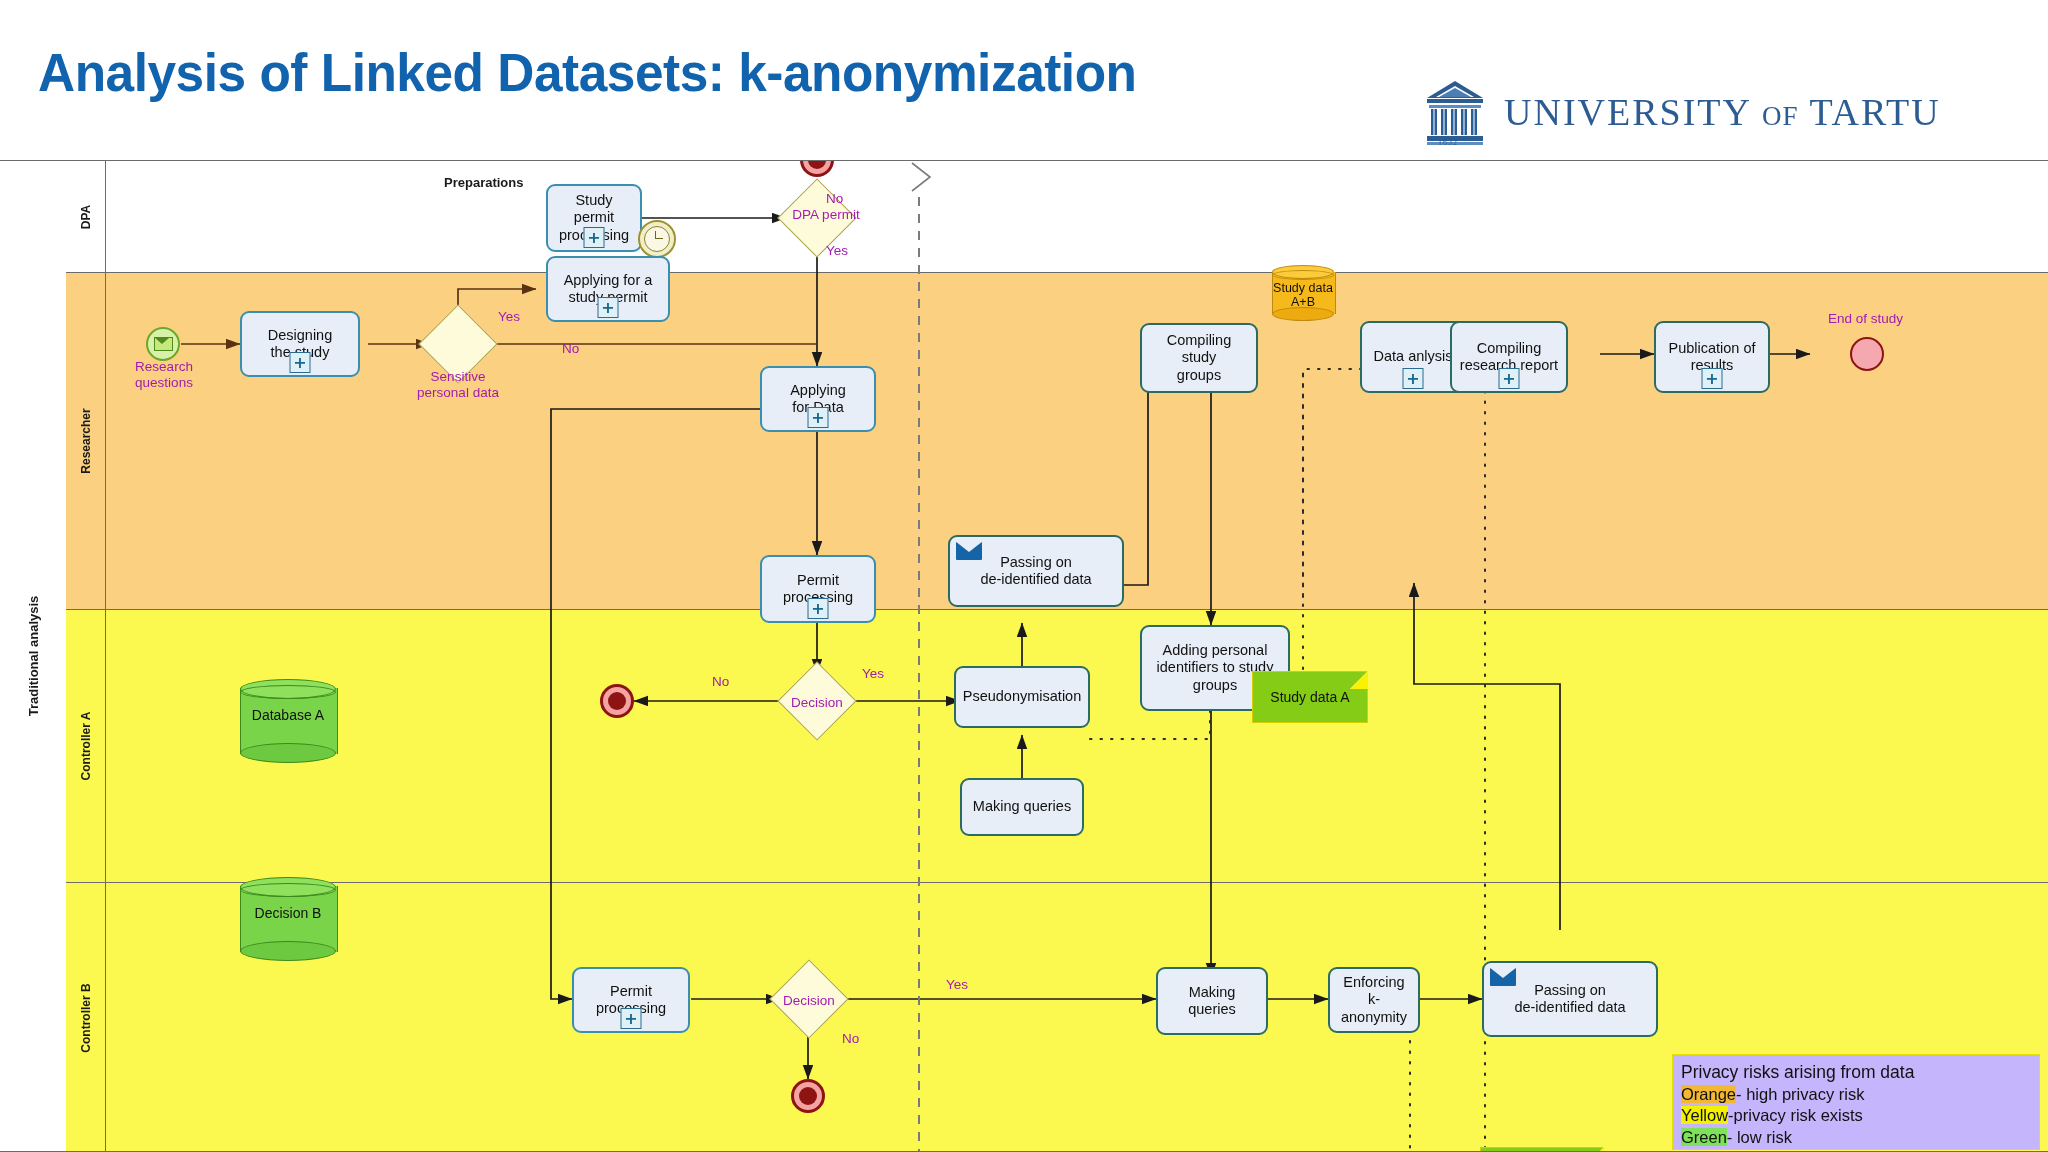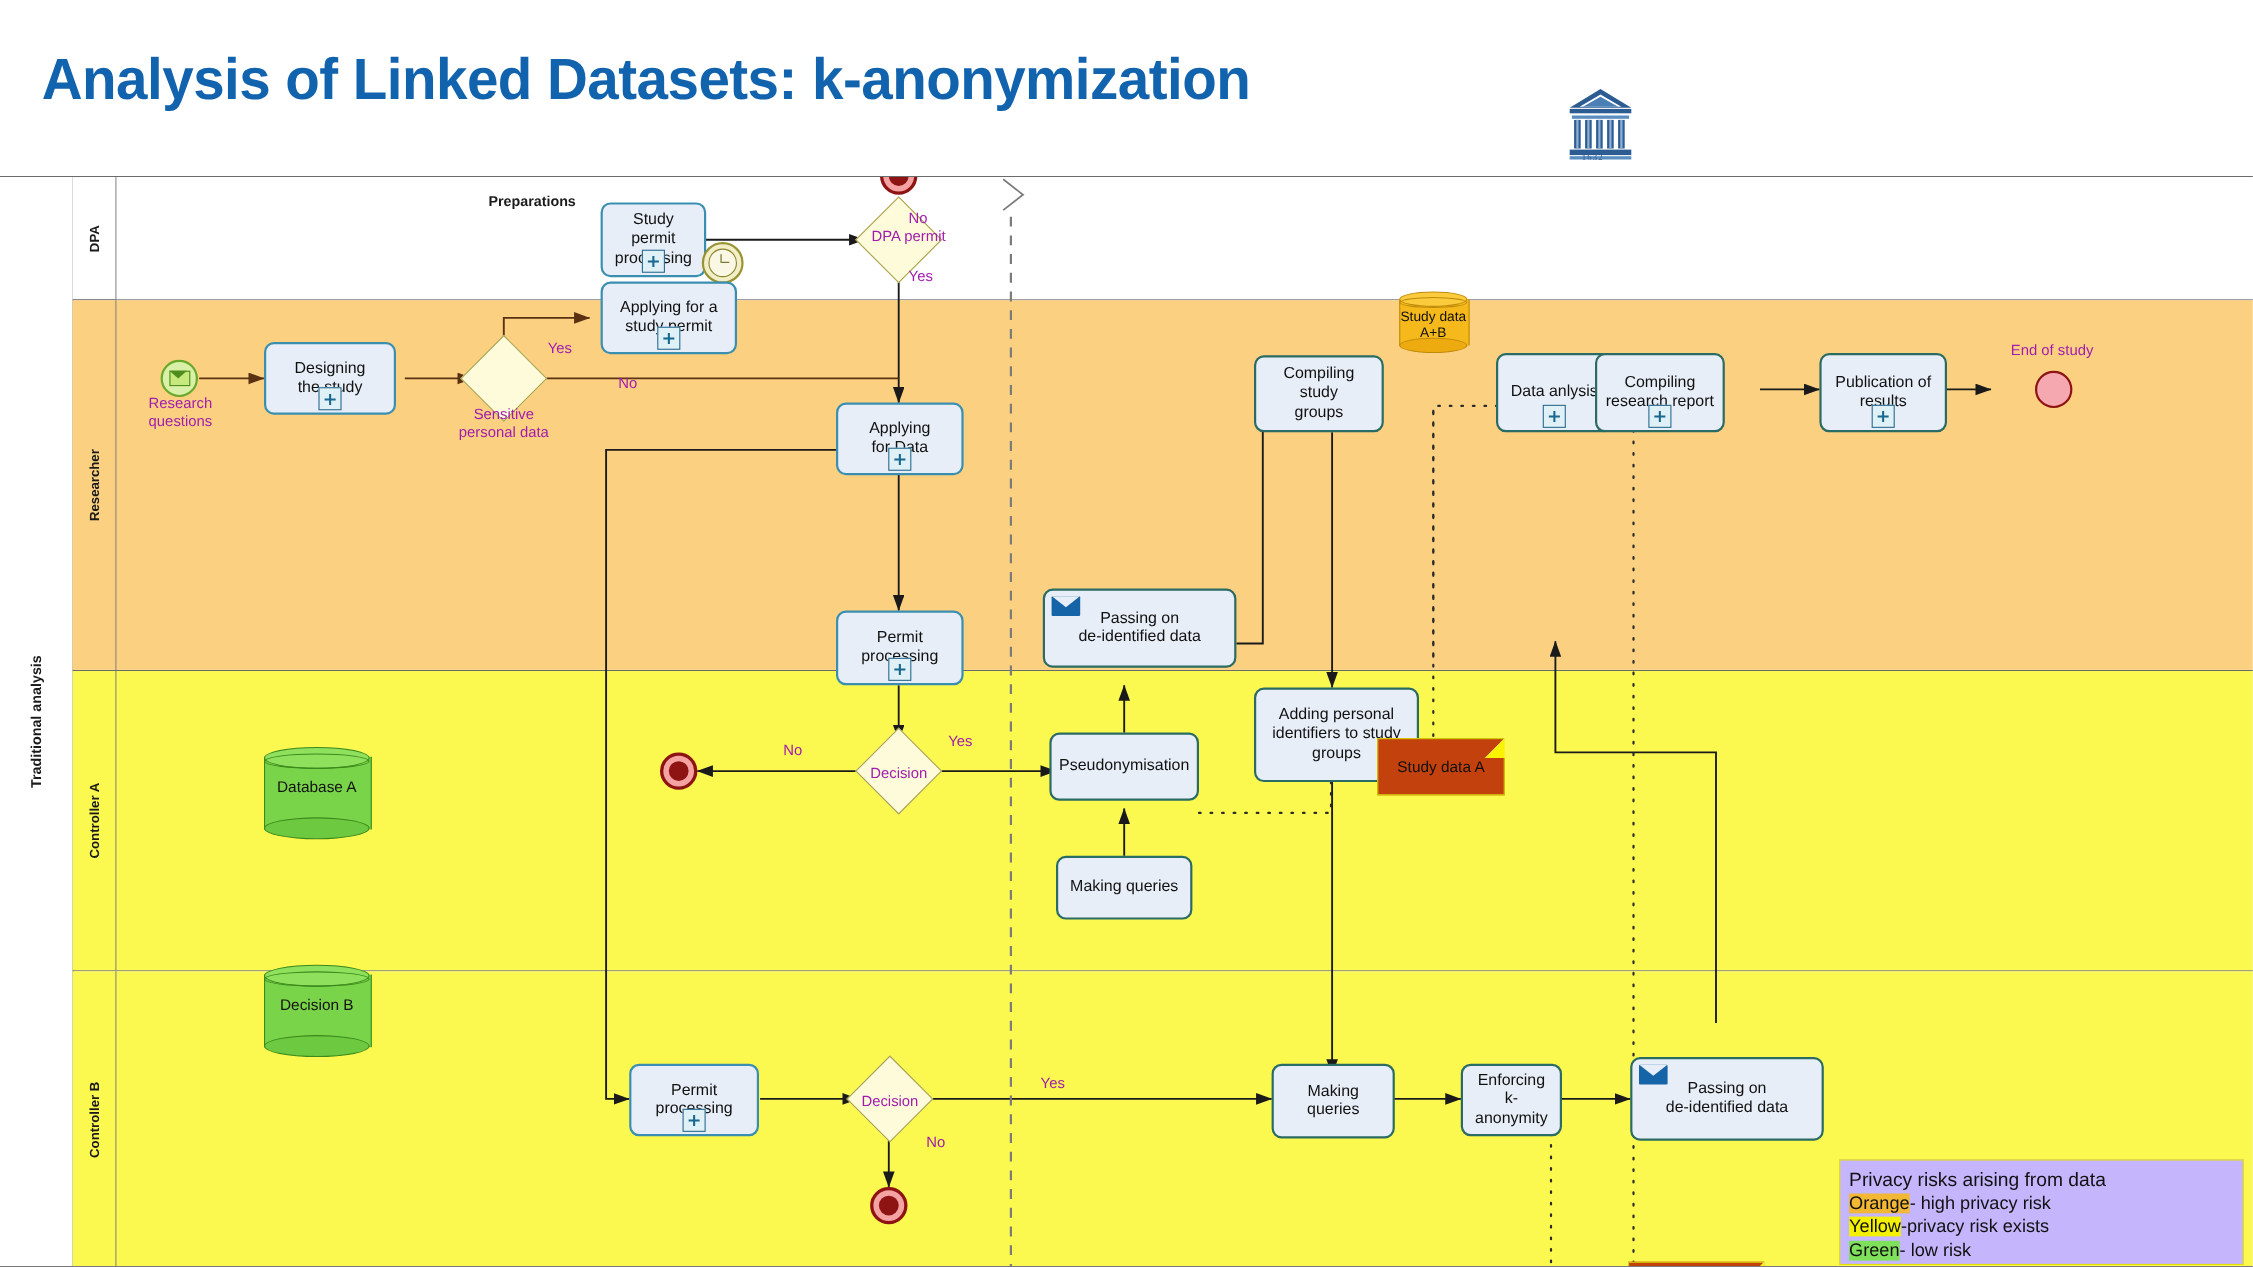--- a/index.html
+++ b/index.html
@@ -162,21 +162,21 @@
   .dbY .top{position:absolute;left:0;top:0;width:62px;height:14px;border-radius:50%;
     background:#fbcb3c;border:1.4px solid #c08b0c;box-sizing:border-box;}
   .dbY .bot{position:absolute;left:0;top:42px;width:62px;height:14px;border-radius:50%;
     background:#eeab10;border:1.4px solid #c08b0c;box-sizing:border-box;}
   .dbY .rim{position:absolute;left:0;top:5px;width:62px;height:10px;border-radius:50%;
     border:1.2px solid #c08b0c;box-sizing:border-box;}
   .dbY .cap{position:absolute;left:-14px;top:16px;width:90px;text-align:center;
     font-size:12.5px;color:#111;line-height:1.15;z-index:3;}
 
   .dataobj{
-    position:absolute;background:#c2410c;border:1.2px solid #d6cf00;
+    position:absolute;background:#84cc16;border:1.2px solid #d6cf00;
     font-size:14px;color:#111;display:flex;align-items:center;justify-content:center;
     box-sizing:border-box;
   }
   .dataobj:after{
     content:"";position:absolute;right:-1px;top:-1px;
     border-left:18px solid transparent;border-bottom:18px solid #fbf200;
   }
   .dataobj:before{
     content:"";position:absolute;right:-1px;top:-1px;
     border-left:18px solid transparent;border-bottom:18px solid #ffffff;
@@ -221,20 +221,25 @@
           <rect x="9" y="31" width="2" height="26"></rect>
           <rect x="19" y="31" width="2" height="26"></rect>
           <rect x="29" y="31" width="2" height="26"></rect>
           <rect x="39" y="31" width="2" height="26"></rect>
           <rect x="49" y="31" width="2" height="26"></rect>
         </g>
         <rect x="3" y="58" width="56" height="5" fill="#2D5C93"></rect>
         <rect x="3" y="64" width="56" height="3" fill="#5b8ec0"></rect>
       </svg>
     </div>
+    <div id="logo-text">
+      <span>UNIVERSITY</span>
+      <span class="small">OF</span>
+      <span>TARTU</span>
+    </div>
   </div>
   <div id="logo-year">1632</div>
 </div>
 
 <div id="diagram">
 
   <div class="pool-title">
     <span>Traditional analysis</span>
   </div>
 

